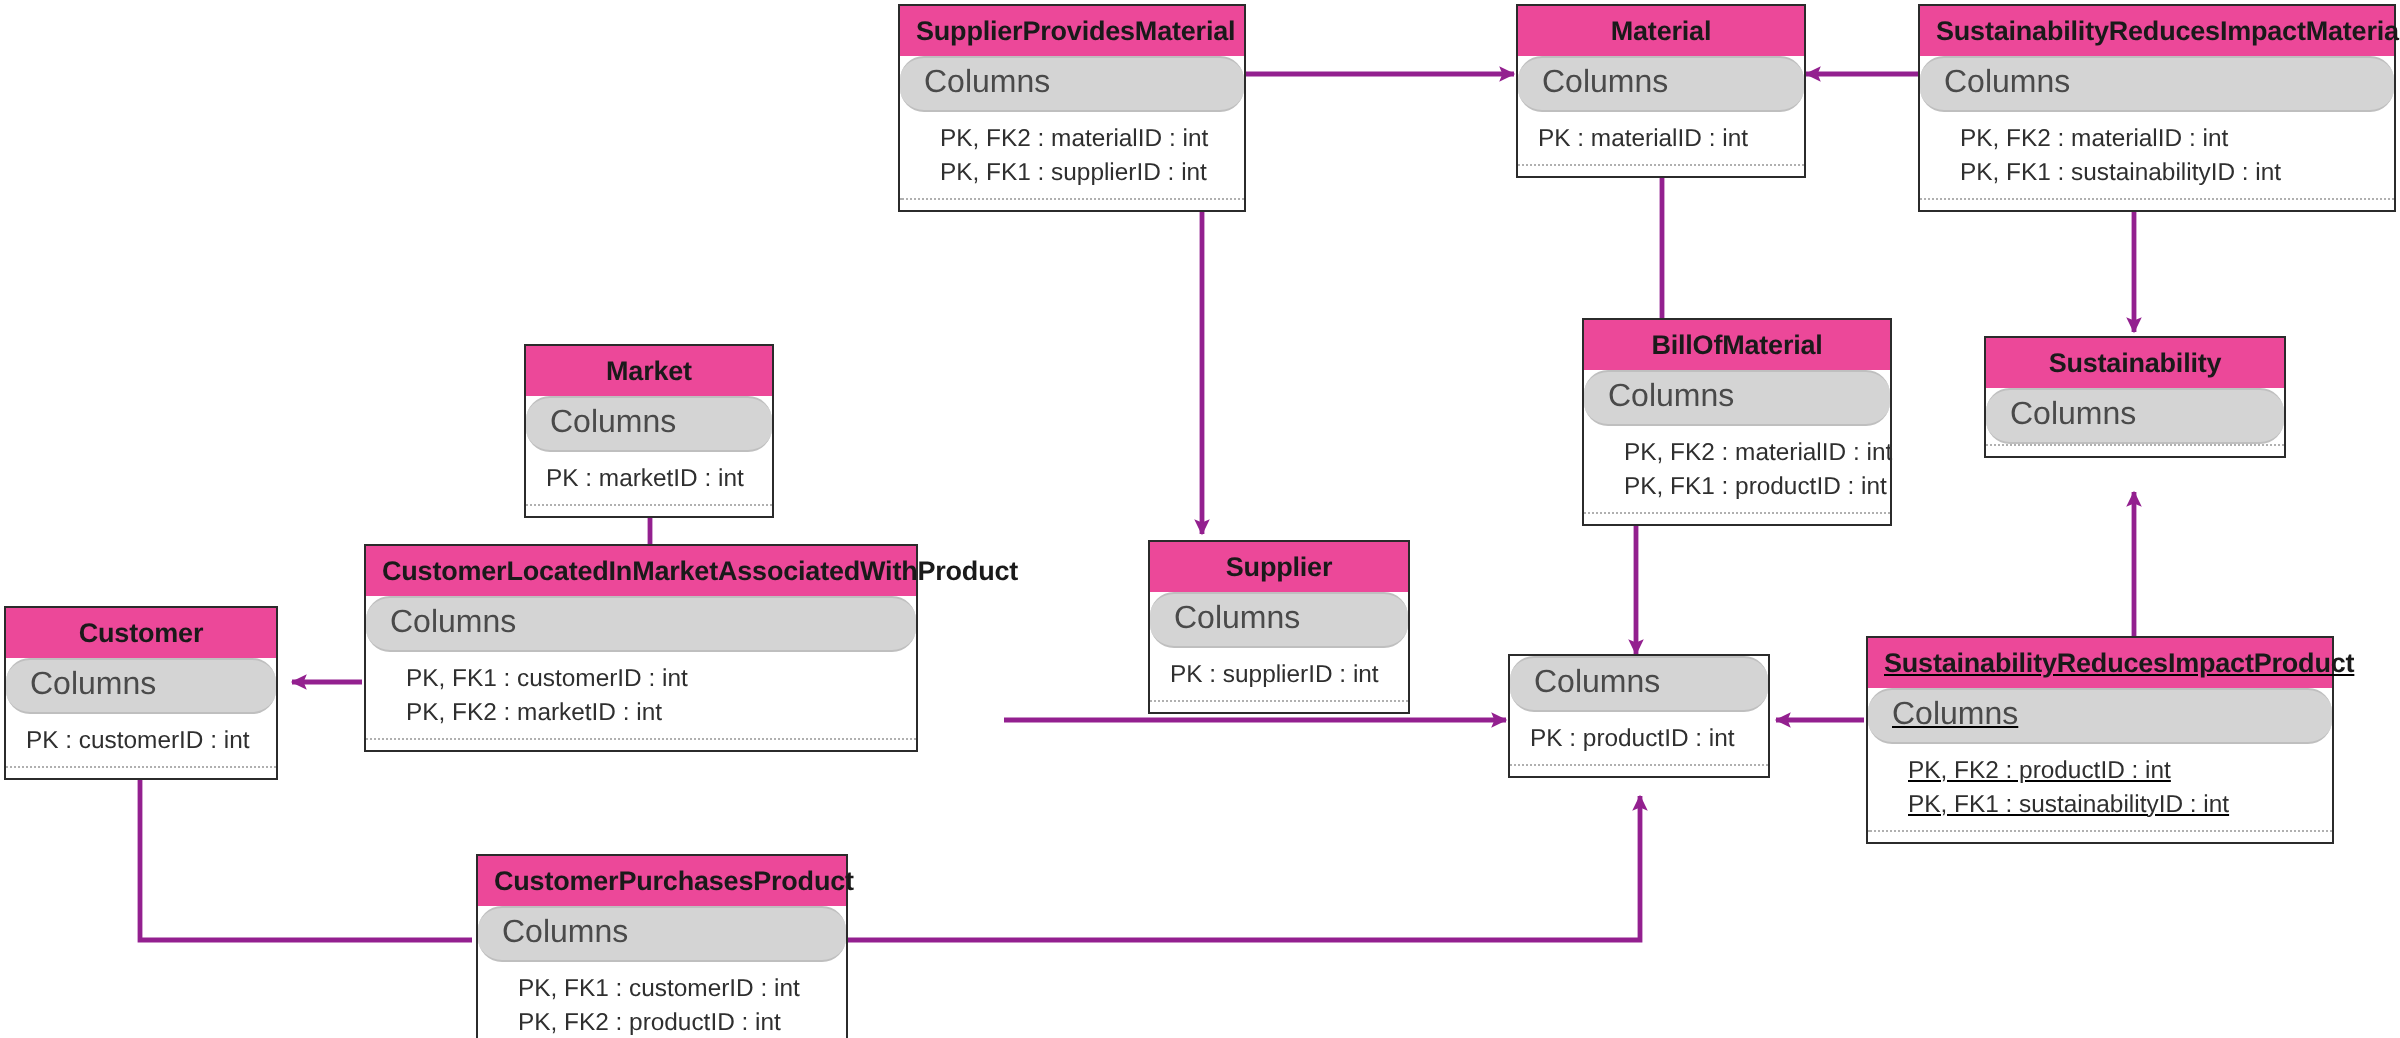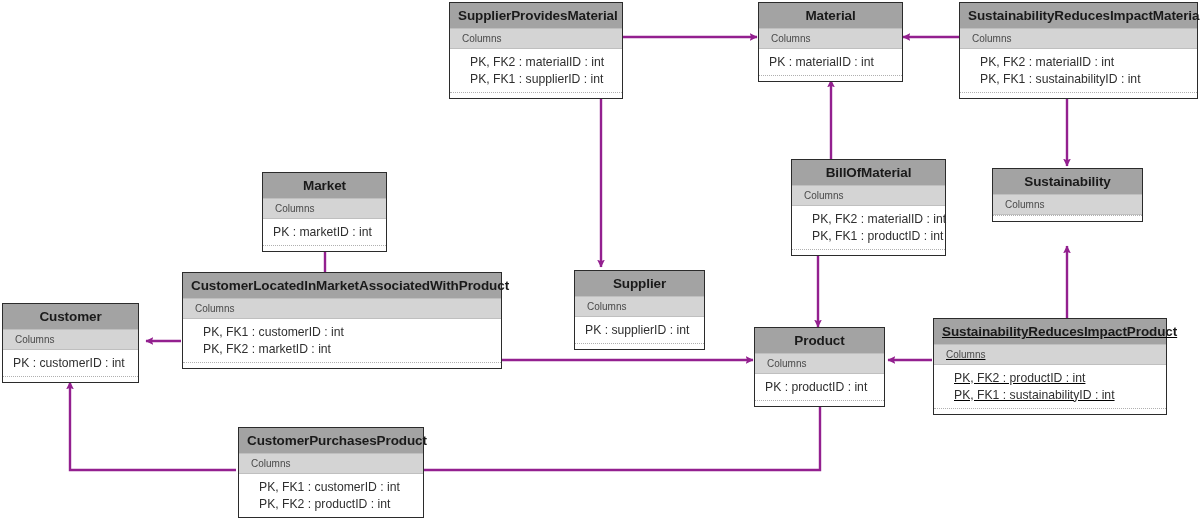--- a/index.html
+++ b/index.html
@@ -29,31 +29,32 @@
     border: 1.6px solid #2b2b2b;
     background: #ffffff;
     z-index: 2;
   }
   .entity-title {
     font-size: 13.5px;
     font-weight: bold;
     color: #1a1a1a;
     text-align: center;
     padding: 5px 8px 5px 8px;
-    background: #a3a3a3;
+    background: #ec4899;
     letter-spacing: -0.1px;
     white-space: nowrap;
   }
   .entity-section {
-    font-size: 10px;
+    font-size: 16px;
     color: #4a4a4a;
     background: #d4d4d4;
     padding: 4px 0 4px 12px;
     border-top: 1px solid #bfbfbf;
     border-bottom: 1px solid #bfbfbf;
+    border-radius: 12px;
   }
   .entity-cols {
     padding: 4px 0 5px 0;
     background: #ffffff;
   }
   .col-row {
     font-size: 12.2px;
     color: #2f2f2f;
     padding: 1.5px 10px 1.5px 20px;
     white-space: nowrap;
@@ -156,21 +157,21 @@
     </div>
     <div class="entity-foot"></div>
   </div>
 
   <div class="entity" style="left:992px; top:168px; width:151px;">
     <div class="entity-title">Sustainability</div>
     <div class="entity-section">Columns</div>
     <div class="entity-foot"></div>
   </div>
 
-  <div class="entity" style="left:182px; top:272px; width:320px;">
+  <div class="entity" style="left:182px; top:272px; width:277px;">
     <div class="entity-title">CustomerLocatedInMarketAssociatedWithProduct</div>
     <div class="entity-section">Columns</div>
     <div class="entity-cols">
       <div class="col-row">PK, FK1 : customerID : int</div>
       <div class="col-row">PK, FK2 : marketID : int</div>
     </div>
     <div class="entity-foot"></div>
   </div>
 
   <div class="entity" style="left:574px; top:270px; width:131px;">
@@ -185,21 +186,20 @@
   <div class="entity" style="left:2px; top:303px; width:137px;">
     <div class="entity-title">Customer</div>
     <div class="entity-section">Columns</div>
     <div class="entity-cols">
       <div class="col-row centered">PK : customerID : int</div>
     </div>
     <div class="entity-foot"></div>
   </div>
 
   <div class="entity" style="left:754px; top:327px; width:131px;">
-    <div class="entity-title">Product</div>
     <div class="entity-section">Columns</div>
     <div class="entity-cols">
       <div class="col-row centered">PK : productID : int</div>
     </div>
     <div class="entity-foot"></div>
   </div>
 
   <div class="entity" style="left:933px; top:318px; width:234px;text-decoration:underline;">
     <div class="entity-title">SustainabilityReducesImpactProduct</div>
     <div class="entity-section">Columns</div>

